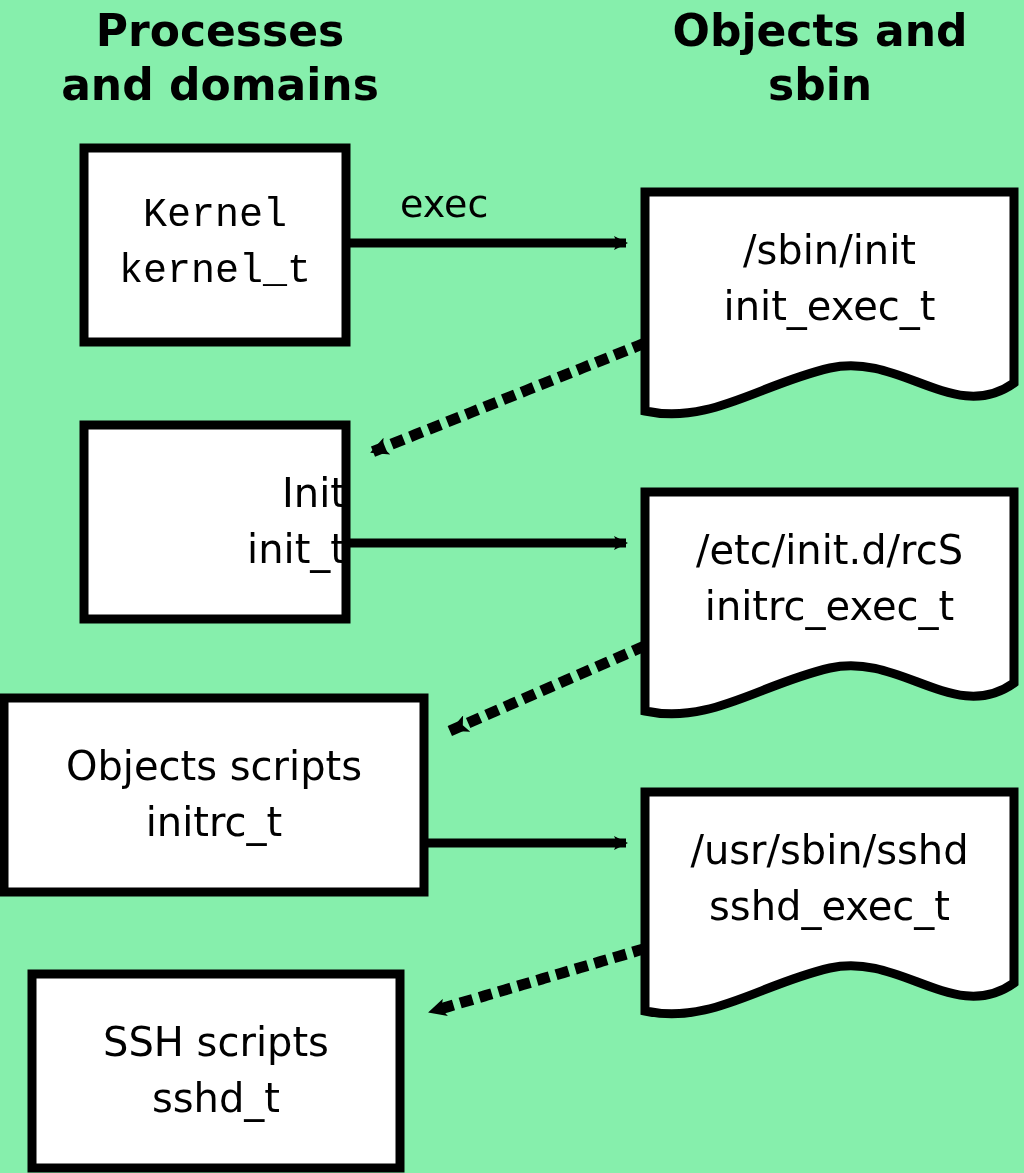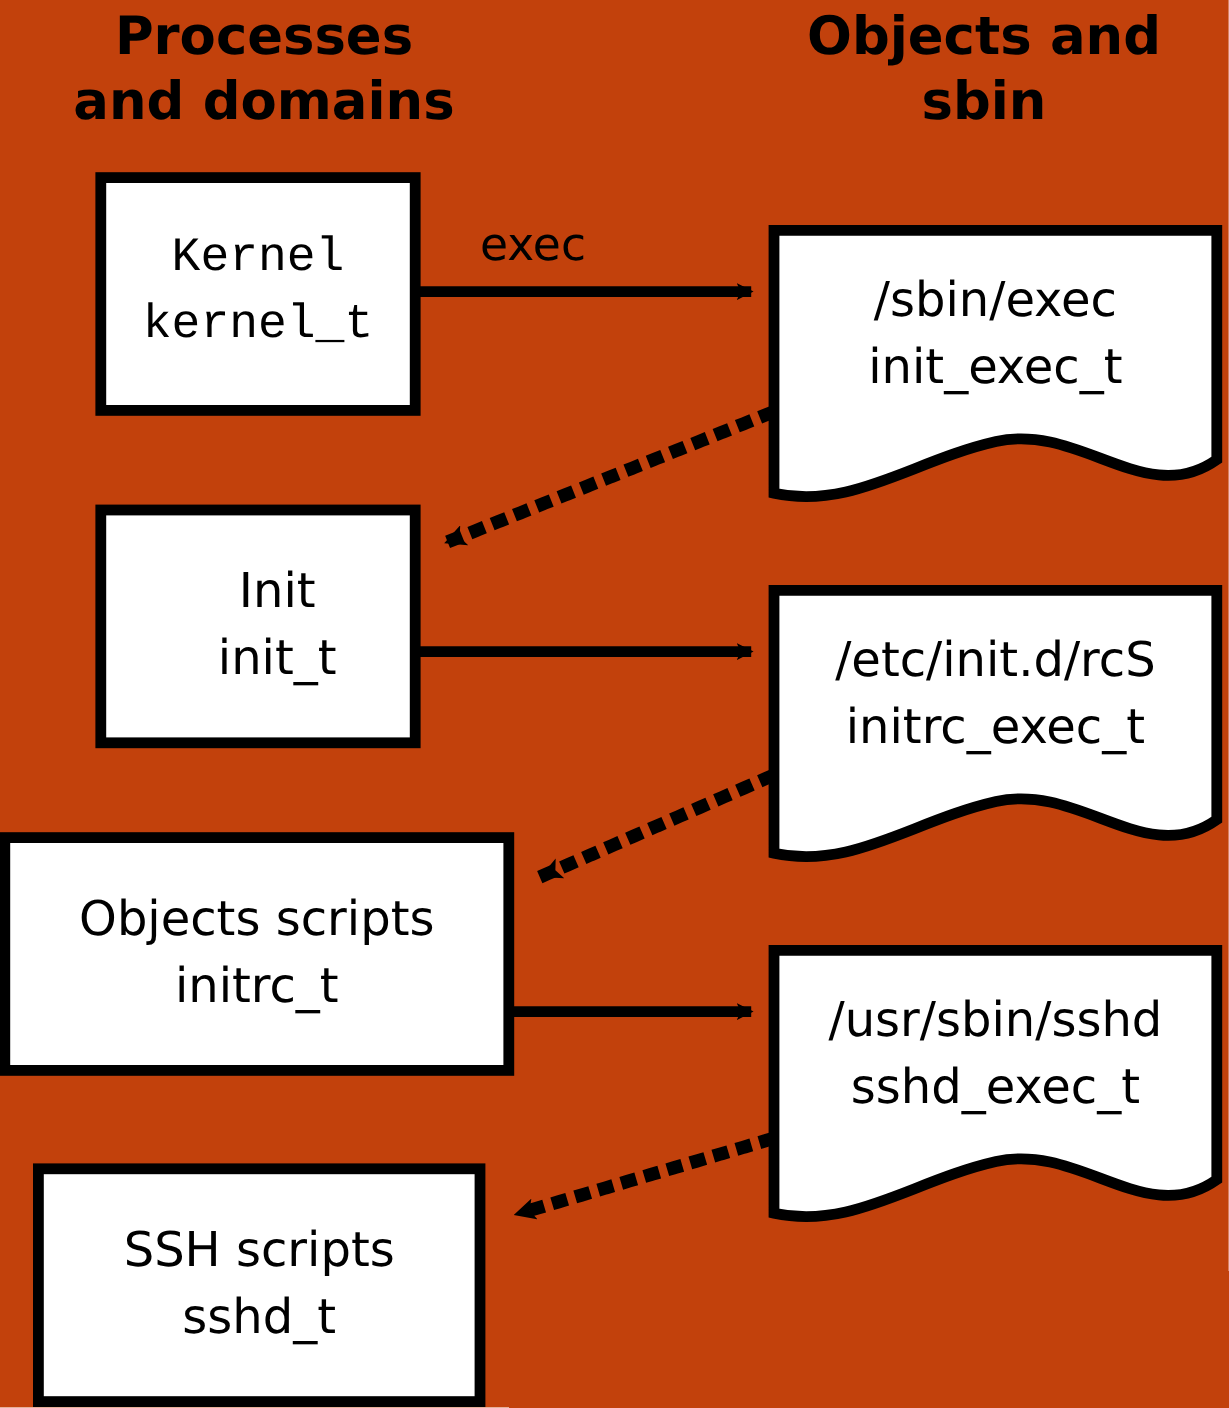--- a/index.html
+++ b/index.html
@@ -7,21 +7,21 @@
     padding: 0;
     background: #ffffff;
   }
   body {
     font-family: "DejaVu Sans", sans-serif;
   }
   #canvas {
     position: relative;
     width: 1024px;
     height: 1173px;
-    background: #c2410c;
+    background: #86efac;
     overflow: hidden;
   }
   #diagram-svg {
     position: absolute;
     left: 0;
     top: 0;
     width: 1024px;
     height: 1173px;
   }
   .col-header {
@@ -116,30 +116,30 @@
 
   <div class="col-header" id="header-left">Processes
 and domains</div>
 
   <div class="col-header" id="header-right">Objects and
 sbin</div>
 
   <div class="node-label" style="left:84px; top:188px; width:262px;font-family:Liberation Mono, monospace;">Kernel
 kernel_t</div>
 
-  <div class="node-label" style="left:100px; top:465px; width:262px;">Init
+  <div class="node-label" style="left:84px; top:465px; width:262px;text-align:right;">Init
 init_t</div>
 
   <div class="node-label" style="left:4px; top:738px; width:420px;">Objects scripts
 initrc_t</div>
 
   <div class="node-label" style="left:32px; top:1014px; width:368px;">SSH scripts
 sshd_t</div>
 
-  <div class="node-label" style="left:645px; top:222px; width:369px;">/sbin/exec
+  <div class="node-label" style="left:645px; top:222px; width:369px;">/sbin/init
 init_exec_t</div>
 
   <div class="node-label" style="left:645px; top:522px; width:369px;">/etc/init.d/rcS
 initrc_exec_t</div>
 
   <div class="node-label" style="left:645px; top:822px; width:369px;">/usr/sbin/sshd
 sshd_exec_t</div>
 
   <div class="edge-label" style="left:400px; top:182px; width:200px;">exec</div>
 

